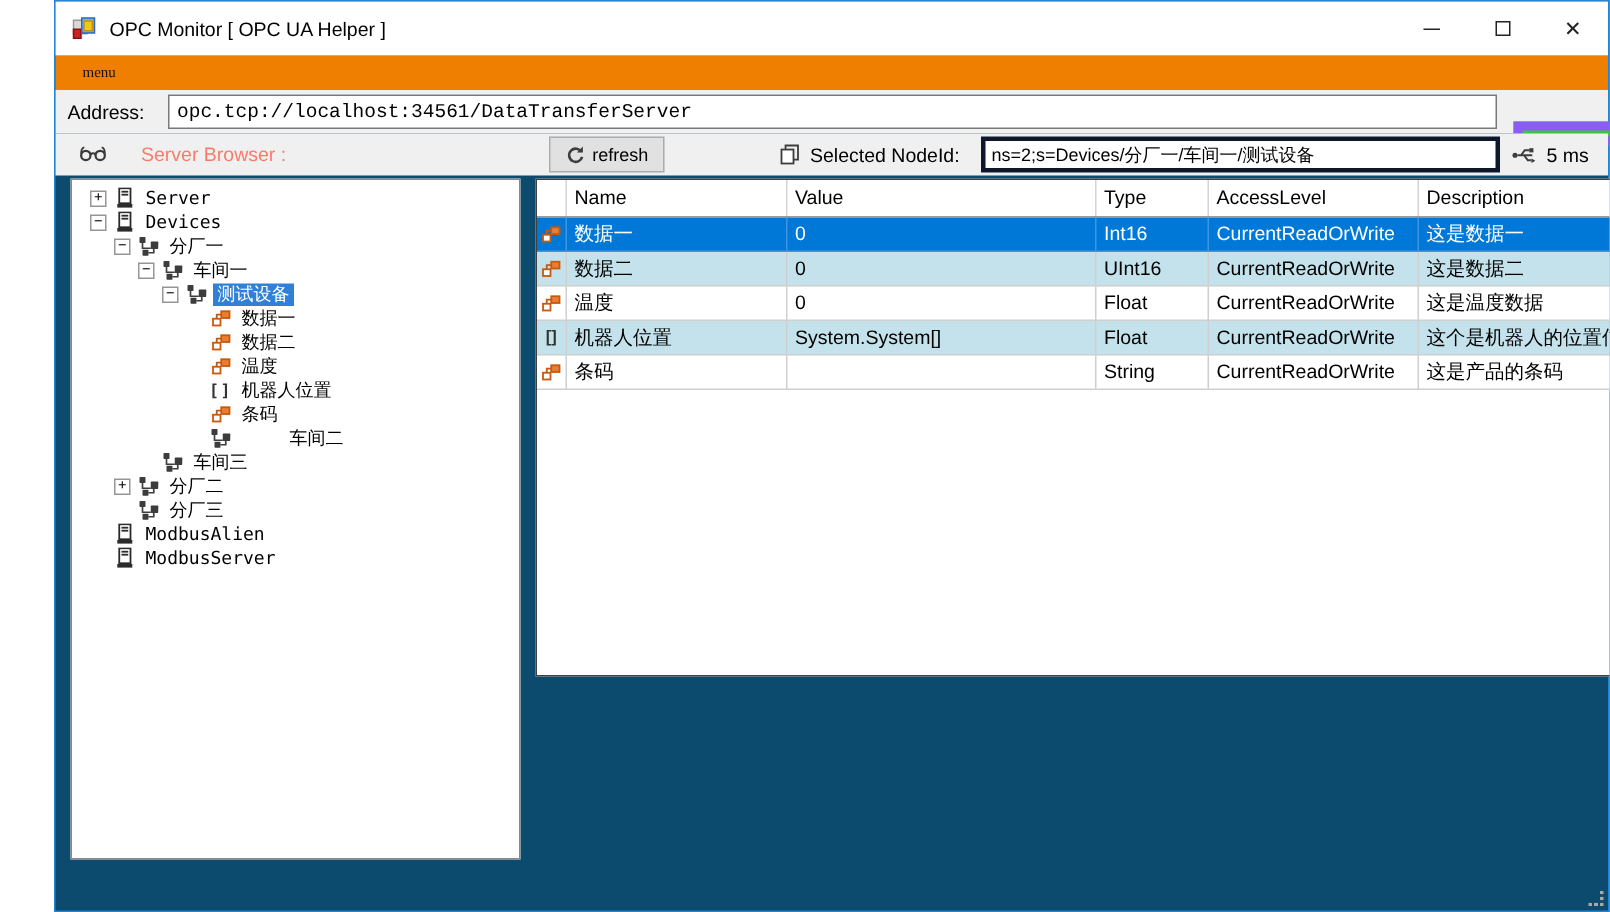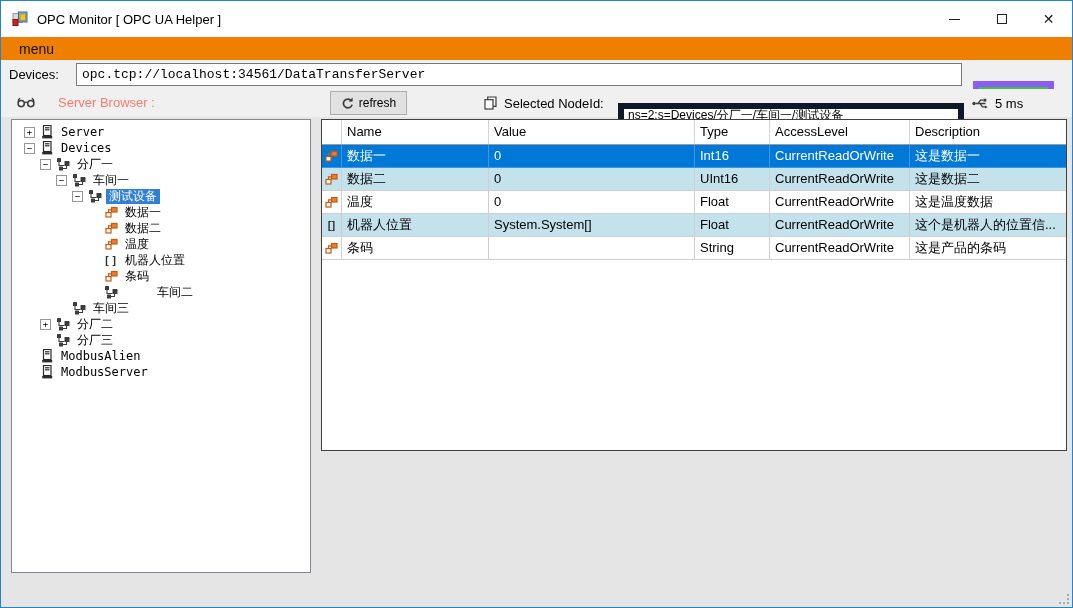--- a/index.html
+++ b/index.html
@@ -6,21 +6,22 @@
   html,body { width: 1073px; height: 608px; }
   body {
     font-family: "Liberation Sans", sans-serif;
     background: #fff;
     position: relative;
     overflow: hidden;
   }
   .window {
     position: absolute; inset: 0;
     border: 1px solid var(--window_border_blue, #2383D5);
-    background: #e5e5e5;
+    background: #0c4a6e;
+    margin-left: 36px;
   }
   
   .titlebar {
     height: 36px; background: #FFFFFF;
     display: flex; align-items: center;
     padding-left: 11px; position: relative;
   }
   .title-text { font-size: 13px; color: #000; margin-left: 9px; }
   .win-controls { position: absolute; right: 0; top: 0; height: 36px; display: flex; }
   .win-btn {
@@ -29,21 +30,21 @@
     color: #222; cursor: default;
   }
   .glyph-min { width: 11px; height: 1px; background: #222; display: block; }
   .glyph-max { width: 10px; height: 10px; border: 1px solid #222; display: block; }
   .glyph-close { font-size: 14px; line-height: 14px; }
   
   .menubar {
     height: 23px; background: var(--accent_orange, #EE7F00);
     display: flex; align-items: center;
   }
-  .menu-item { font-size: 14px; color: #141400; padding: 0 8px; margin-left: 10px; }
+  .menu-item { font-size: 10px; color: #141400; padding: 0 8px; margin-left: 10px; font-family: Liberation Serif, serif; }
   
   .addr-row { height: 29px; position: relative; background: #F0F0F0; }
   .addr-label { position: absolute; left: 8px; top: 7px; font-size: 13px; color: #000; }
   .addr-input {
     position: absolute; left: 75px; top: 3px; width: 886px; height: 23px;
     border: 1px solid #7A7A7A; background: #fff; font-size: 13px;
     padding: 0 5px; font-family: Liberation Mono, monospace; color: #000;
   }
   .connect-btn {
     position: absolute; left: 972px; top: 21px; width: 81px; height: 16px;
@@ -56,22 +57,22 @@
   .browser-label { font-size: 13px; color: var(--browser_label_coral, #F87B6B); }
   .refresh-btn {
     position: absolute; left: 329px; top: 2px; width: 77px; height: 24px;
     background: #E1E1E1; border: 1px solid #ADADAD; font-size: 12px; color:#000;
     display: flex; align-items: center; justify-content: center; gap: 5px;
     font-family: "Liberation Sans", sans-serif;
   }
   .nodeid-icon { position: absolute; left: 483px; top: 7px; }
   .nodeid-label { position: absolute; left: 503px; top: 7px; font-size: 13px; color: #000; }
   .nodeid-input {
-    position: absolute; left: 617px; top: 14px; width: 346px; height: 24px;
-    border: 6px solid #0f172a; background: #fff; font-size: 12px;
+    position: absolute; left: 617px; top: 2px; width: 346px; height: 24px;
+    border: 3px solid #0f172a; background: #fff; font-size: 12px;
     padding: 0 4px; font-family: "Liberation Sans", sans-serif; color: #000;
   }
   .ping-icon { position: absolute; left: 971px; top: 8px; }
   .ping-label { position: absolute; left: 994px; top: 7px; font-size: 13px; color: #000; }
   
   .tree-panel {
     position: absolute; left: 10px; top: 118px; width: 300px; height: 454px;
     background: #fff; border: 1px solid #828790; overflow: hidden;
     padding-top: 4px;
   }
@@ -161,21 +162,21 @@
           <span class="glyph-close">✕</span>
         </div>
     </div>
   </div>
 
   <div class="menubar">
     <span class="menu-item">menu</span>
   </div>
 
   <div class="addr-row">
-    <span class="addr-label">Devices:</span>
+    <span class="addr-label">Address:</span>
     <input class="addr-input" type="text" value="opc.tcp://localhost:34561/DataTransferServer" style="">
     <button class="connect-btn">Connect</button>
   </div>
 
   <div class="tool-row">
     <span class="browser-label-wrap">
       <span>
         <svg width="18" height="11" viewBox="0 0 18 11">
           <circle cx="4.2" cy="6.6" r="3.1" fill="none" stroke="#3A3A3A" stroke-width="1.5"></circle>
           <circle cx="13.8" cy="6.6" r="3.1" fill="none" stroke="#3A3A3A" stroke-width="1.5"></circle>

